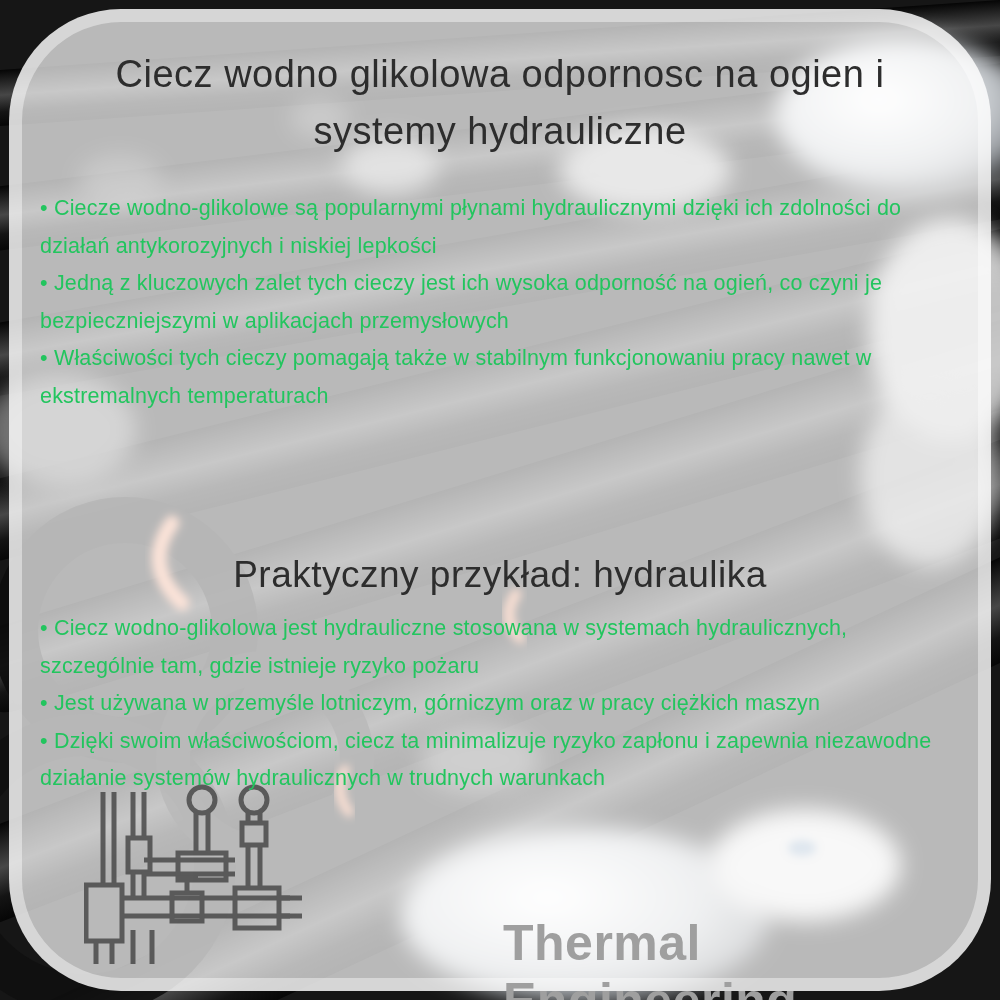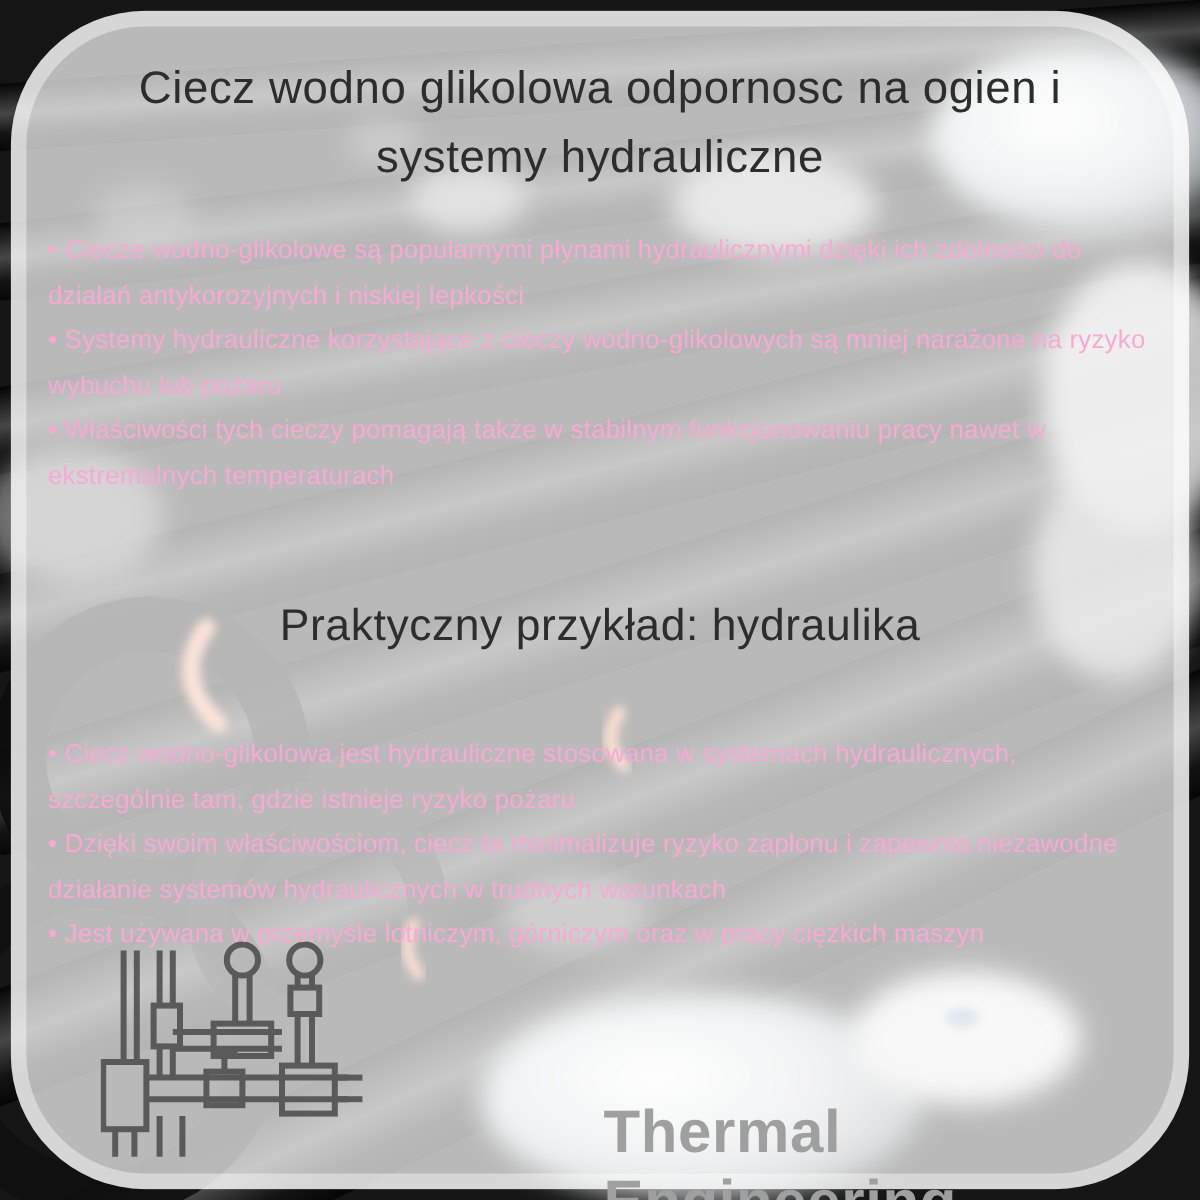--- a/index.html
+++ b/index.html
@@ -20,24 +20,24 @@
     position:absolute; top:46px; left:0; right:0; margin:0 auto;
     max-width:880px; text-align:center;
     font-size:38px; line-height:57px; font-weight:400;
     color:#2d2d2d; letter-spacing:0.5px;
   }
   .bullets { position:absolute; left:40px; right:34px; }
   .bullets-1 { top:190px; }
   .bullets-2 { top:610px; }
   .bullets p {
     margin:0; font-size:21.5px; line-height:37.5px;
-    color:#f9a8d4; letter-spacing:0.2px; font-weight:400;
+    color:#22c55e; letter-spacing:0.2px; font-weight:400;
   }
   .subheading {
-    position:absolute; top:500px; left:0; right:0; margin:0;
+    position:absolute; top:554px; left:0; right:0; margin:0;
     text-align:center; font-size:37px; font-weight:400;
     color:#2d2d2d; letter-spacing:0.5px;
   }
   .brand {
     position:absolute; left:503px; top:914px;
     font-size:50px; font-weight:700; color:#9f9f9f; letter-spacing:0.5px;
   }
   .schematic { position:absolute; left:84px; top:740px; }
 </style>
 </head>
@@ -148,28 +148,28 @@
           <line x1="28" y1="201" x2="28" y2="224"></line>
         <line x1="49" y1="190" x2="49" y2="224"></line>
           <line x1="68" y1="190" x2="68" y2="224"></line>
       </svg>
     </div>
 
     <h1 class="title">Ciecz wodno glikolowa odpornosc na ogien i systemy hydrauliczne</h1>
 
     <div class="bullets bullets-1">
       <p>• Ciecze wodno-glikolowe są popularnymi płynami hydraulicznymi dzięki ich zdolności do działań antykorozyjnych i niskiej lepkości</p>
-      <p>• Systemy hydrauliczne korzystające z cieczy wodno-glikolowych są mniej narażone na ryzyko wybuchu lub pożaru</p>
+      <p>• Jedną z kluczowych zalet tych cieczy jest ich wysoka odporność na ogień, co czyni je bezpieczniejszymi w aplikacjach przemysłowych</p>
       <p>• Właściwości tych cieczy pomagają także w stabilnym funkcjonowaniu pracy nawet w ekstremalnych temperaturach</p>
     </div>
 
     <h2 class="subheading">Praktyczny przykład: hydraulika</h2>
 
     <div class="bullets bullets-2">
       <p>• Ciecz wodno-glikolowa jest hydrauliczne stosowana w systemach hydraulicznych, szczególnie tam, gdzie istnieje ryzyko pożaru</p>
+      <p>• Jest używana w przemyśle lotniczym, górniczym oraz w pracy ciężkich maszyn</p>
       <p>• Dzięki swoim właściwościom, ciecz ta minimalizuje ryzyko zapłonu i zapewnia niezawodne działanie systemów hydraulicznych w trudnych warunkach</p>
-      <p>• Jest używana w przemyśle lotniczym, górniczym oraz w pracy ciężkich maszyn</p>
     </div>
 
     <div class="brand">Thermal Engineering</div>
 
   </div>
 </div>
 
 </body></html>

